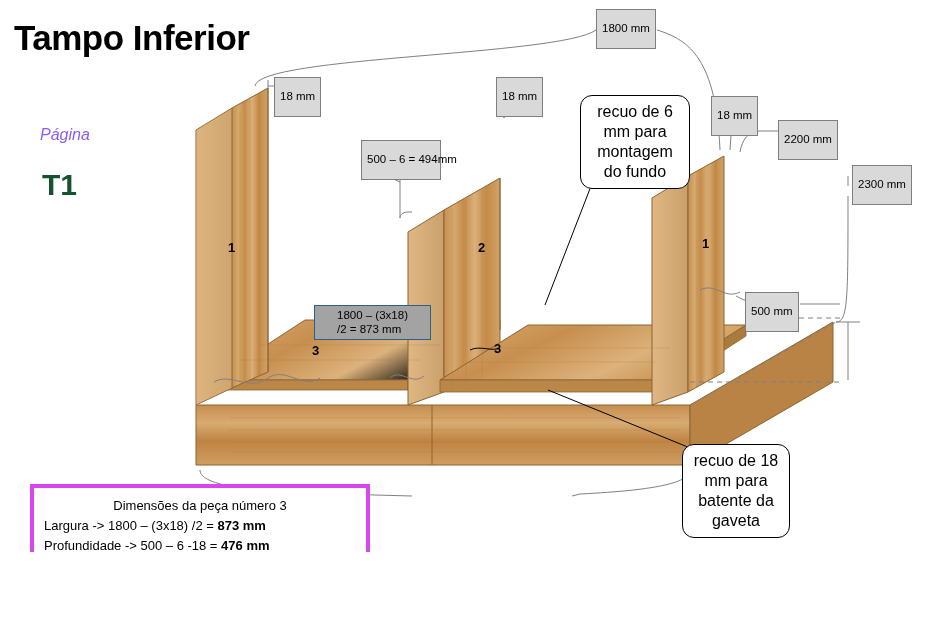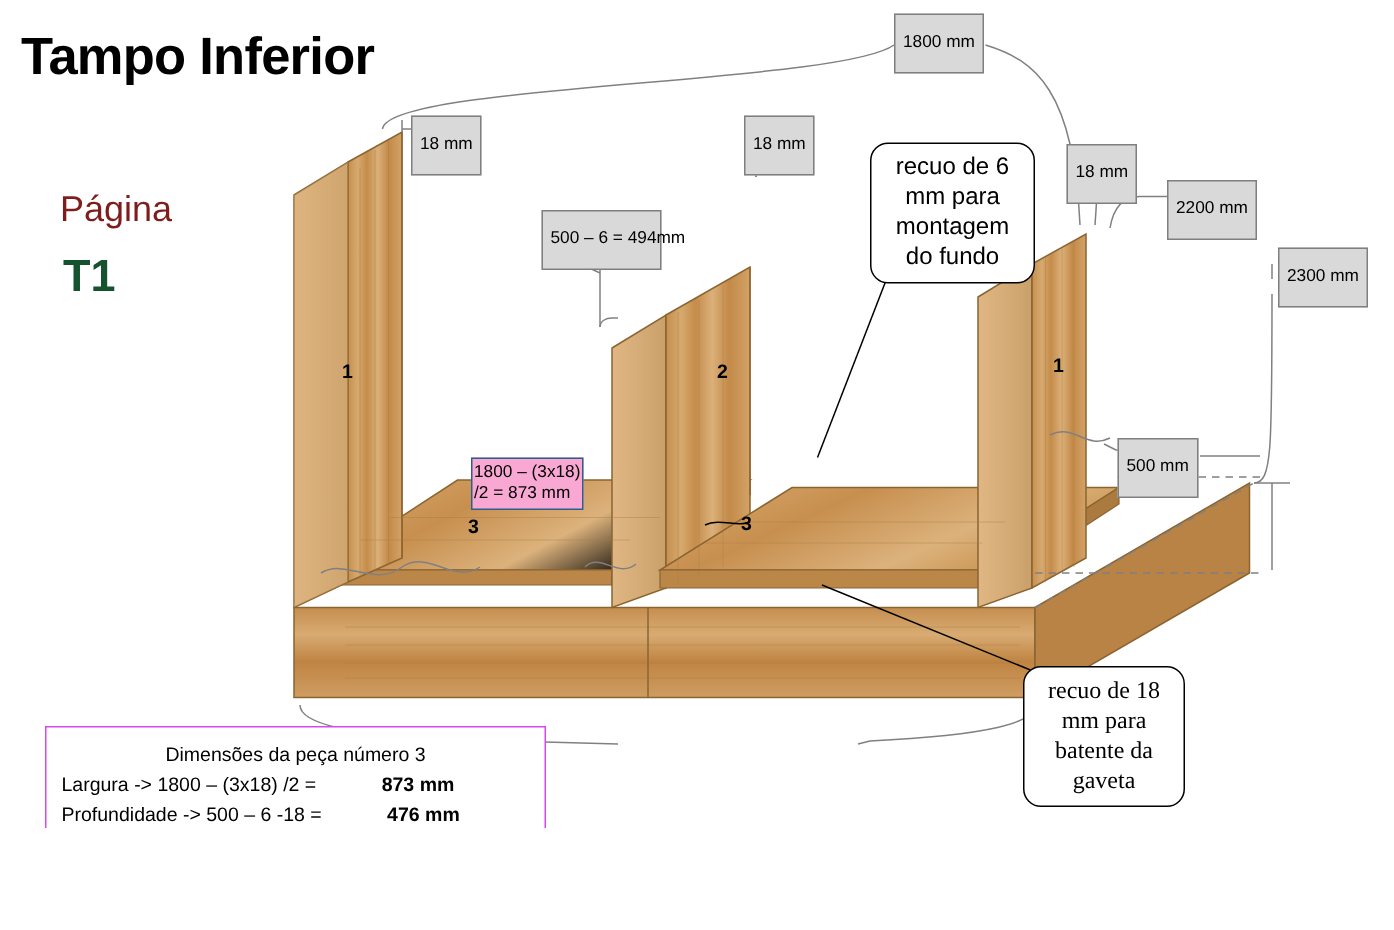--- a/index.html
+++ b/index.html
@@ -28,22 +28,23 @@
     top: 18px;
     font-size: 35px;
     font-weight: bold;
     color: #000;
     letter-spacing: -0.5px;
   }
   .pagina-label {
     position: absolute;
     left: 40px;
     top: 126px;
-    font-size: 24px;
-    color: #7f1d1d;
+    font-size: 16px;
+    color: #8b5cf6;
+    font-style: italic;
   }
   .pagina-code {
     position: absolute;
     left: 42px;
     top: 168px;
     font-size: 30px;
     font-weight: bold;
     color: #14532d;
   }
   
@@ -54,25 +55,25 @@
     font-size: 11.5px;
     color: #000;
     padding: 12px 5px;
     line-height: 1.2;
     white-space: nowrap;
     text-align: center;
   }
   
   .bbox {
     position: absolute;
-    background: #f9a8d4;
+    background: #a3a3a3;
     border: 1px solid #2e5f8a;
     font-size: 11.5px;
     color: #000;
-    padding: 2px 1px;
+    padding: 2px 22px;
     line-height: 1.25;
     text-align: left;
     white-space: nowrap;
   }
   
   .callout {
     position: absolute;
     background: #ffffff;
     border: 1px solid #000000;
     border-radius: 12px;
@@ -81,29 +82,29 @@
     padding: 6px 8px;
     line-height: 1.25;
     text-align: center;
   }
   .legend {
     position: absolute;
     left: 30px;
     top: 484px;
     width: 312px;
     background: #ffffff;
-    border: 1px solid #d946ef;
+    border: 4px solid #d946ef;
     padding: 8px 10px 10px 10px;
     font-size: 13px;
     color: #000;
     line-height: 1.55;
   }
   .legend .lg-title { text-align: center; }
   .legend .lg-row { text-align: left; white-space: nowrap; }
-  .legend b { font-weight: bold; margin-left: 40px; }
+  .legend b { font-weight: bold; }
   .part-num {
     position: absolute;
     font-size: 13px;
     font-weight: bold;
     color: #000;
   }
 </style>
 </head>
 <body>
 
@@ -275,21 +276,21 @@
   <div class="gbox" style="left:778px; top:120px;">2200 mm</div>
   <div class="gbox" style="left:852px; top:165px;">2300 mm</div>
   <div class="gbox" style="left:745px; top:292px;">500 mm</div>
 
   <div class="bbox" style="left:314px; top:305px;">
     <div>1800 – (3x18)</div>
     <div>/2 =  873 mm</div>
   </div>
 
   <div class="callout" style="left:580px; top:95px; width:92px;">recuo de 6 mm para montagem do fundo</div>
-  <div class="callout" style="left:682px; top:444px; width:90px;font-family:Liberation Serif, serif;">recuo de 18 mm para batente da gaveta</div>
+  <div class="callout" style="left:682px; top:444px; width:90px;">recuo de 18 mm para batente da gaveta</div>
 
   <div class="part-num" style="left:228px; top:240px;">1</div>
   <div class="part-num" style="left:478px; top:240px;">2</div>
   <div class="part-num" style="left:702px; top:236px;">1</div>
   <div class="part-num" style="left:312px; top:343px;">3</div>
   <div class="part-num" style="left:494px; top:341px;">3</div>
 
   <div class="legend">
     <div class="lg-title">Dimensões da peça número 3</div>
     <div class="lg-row">

